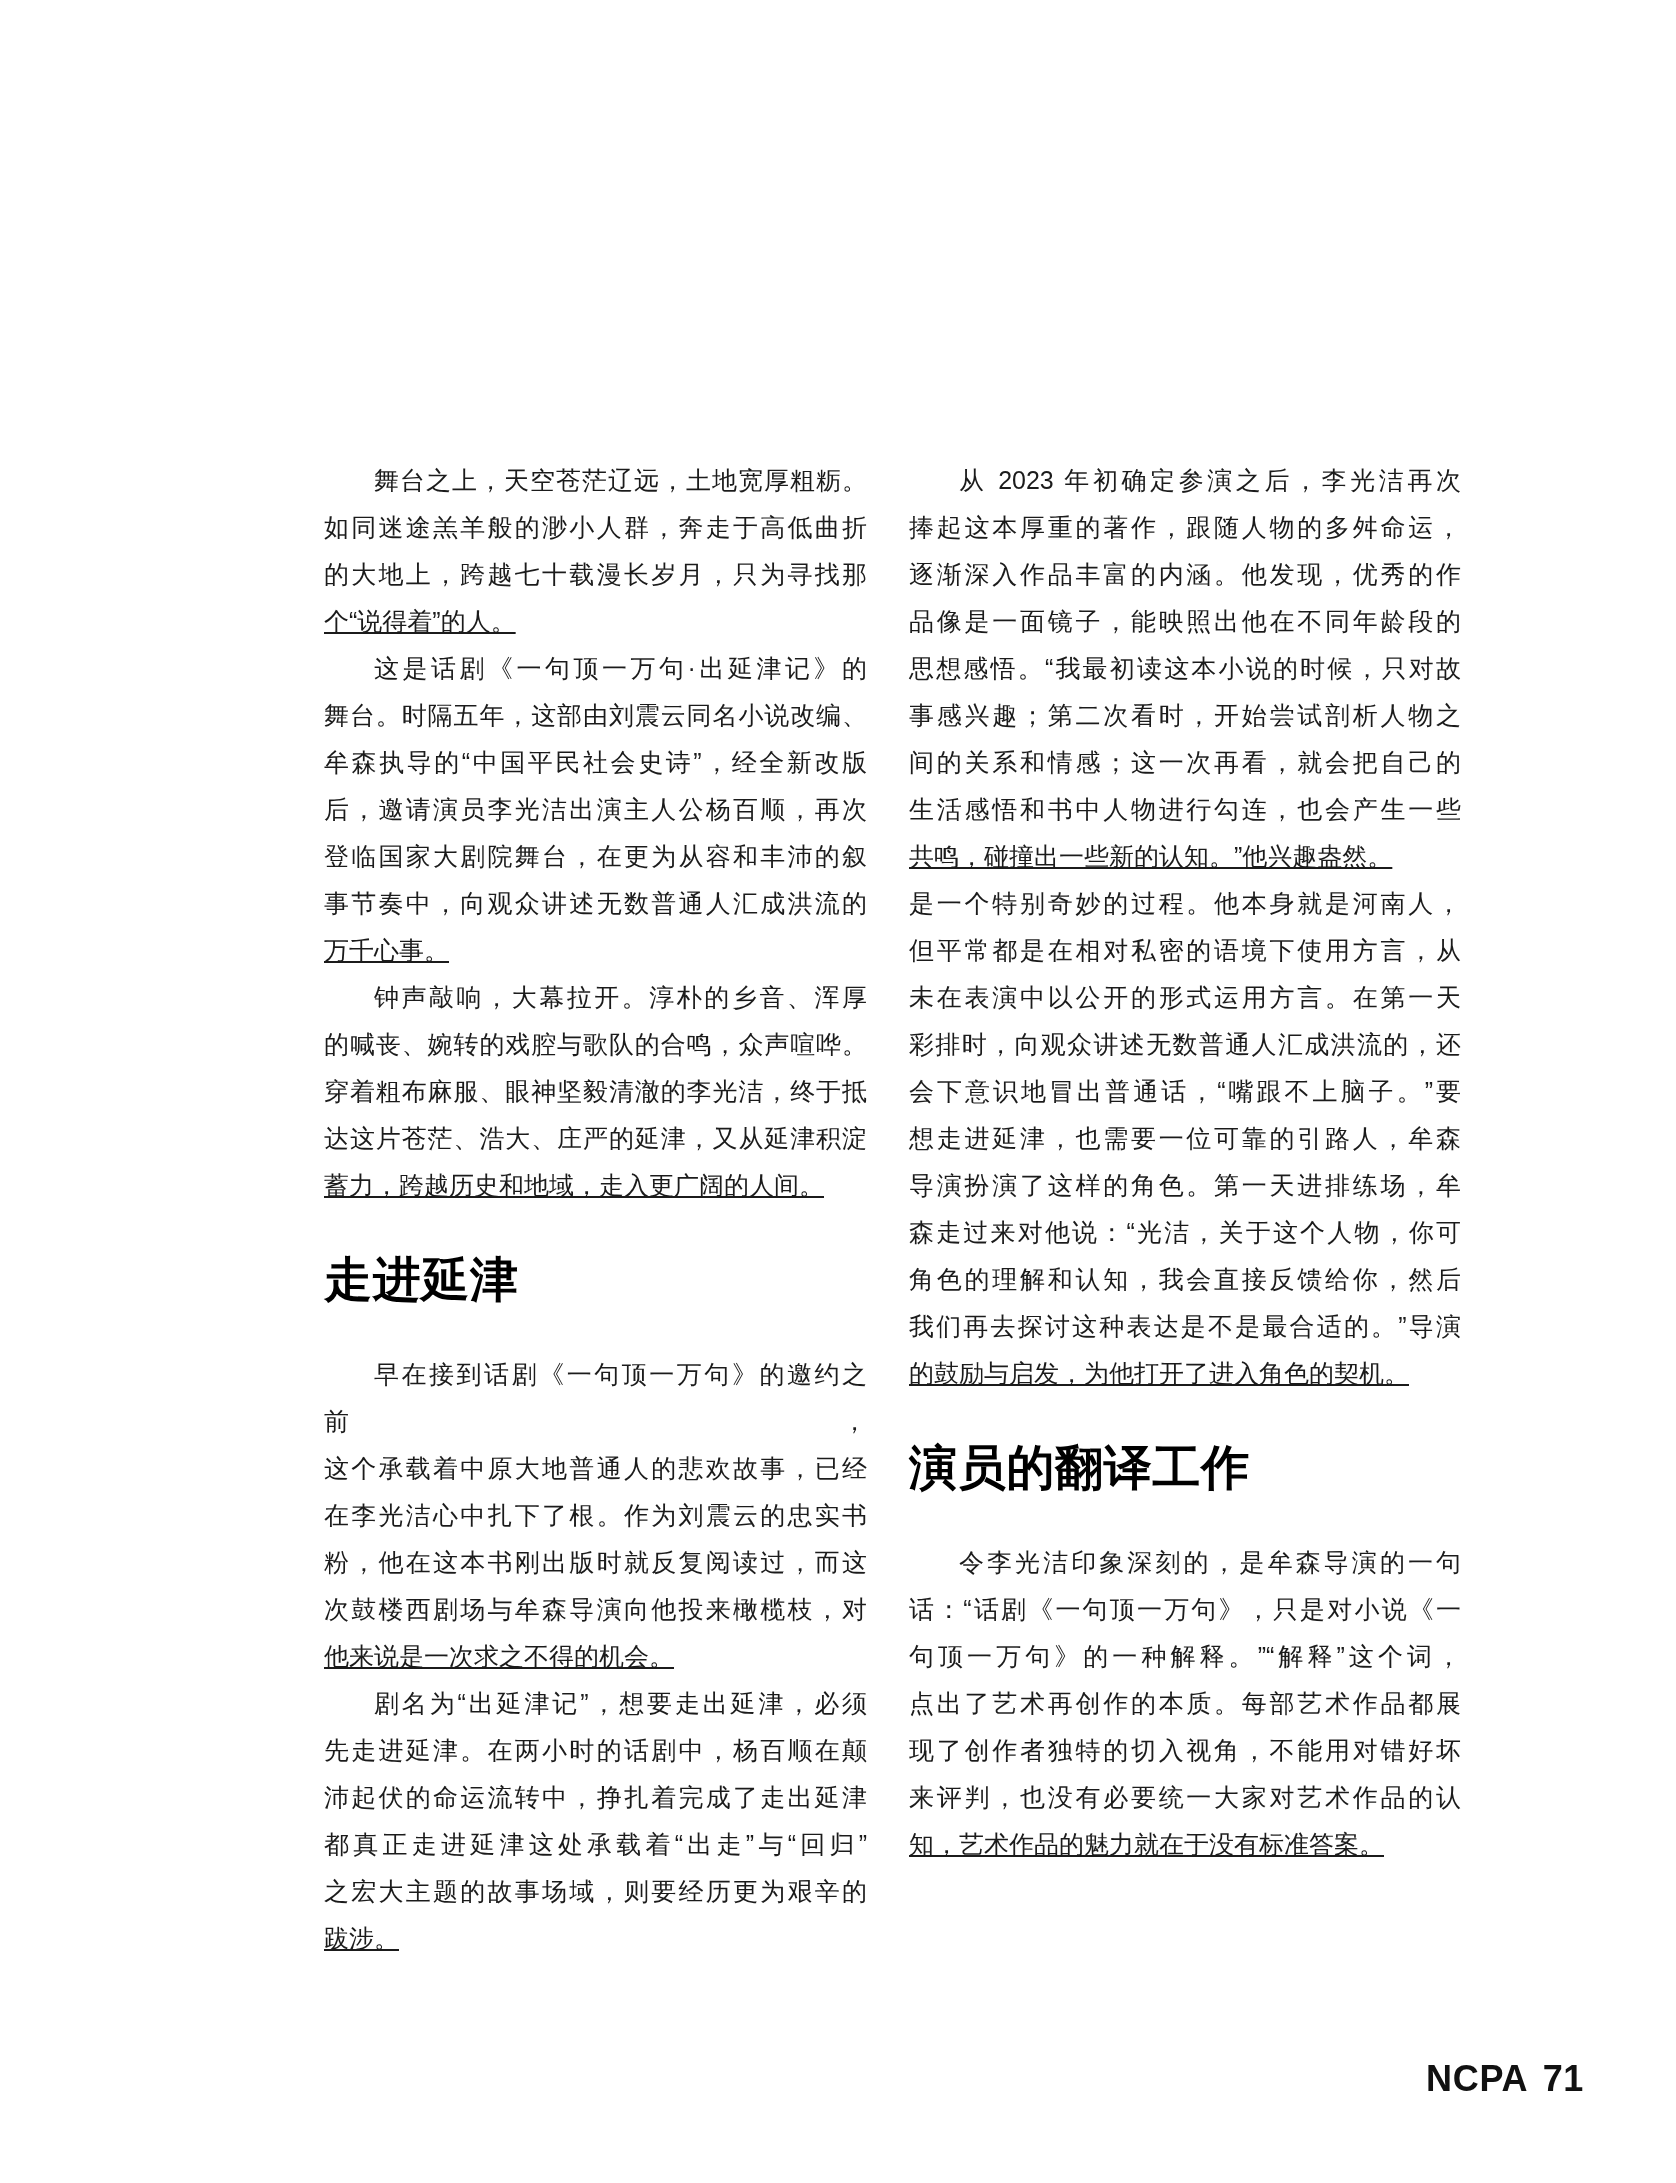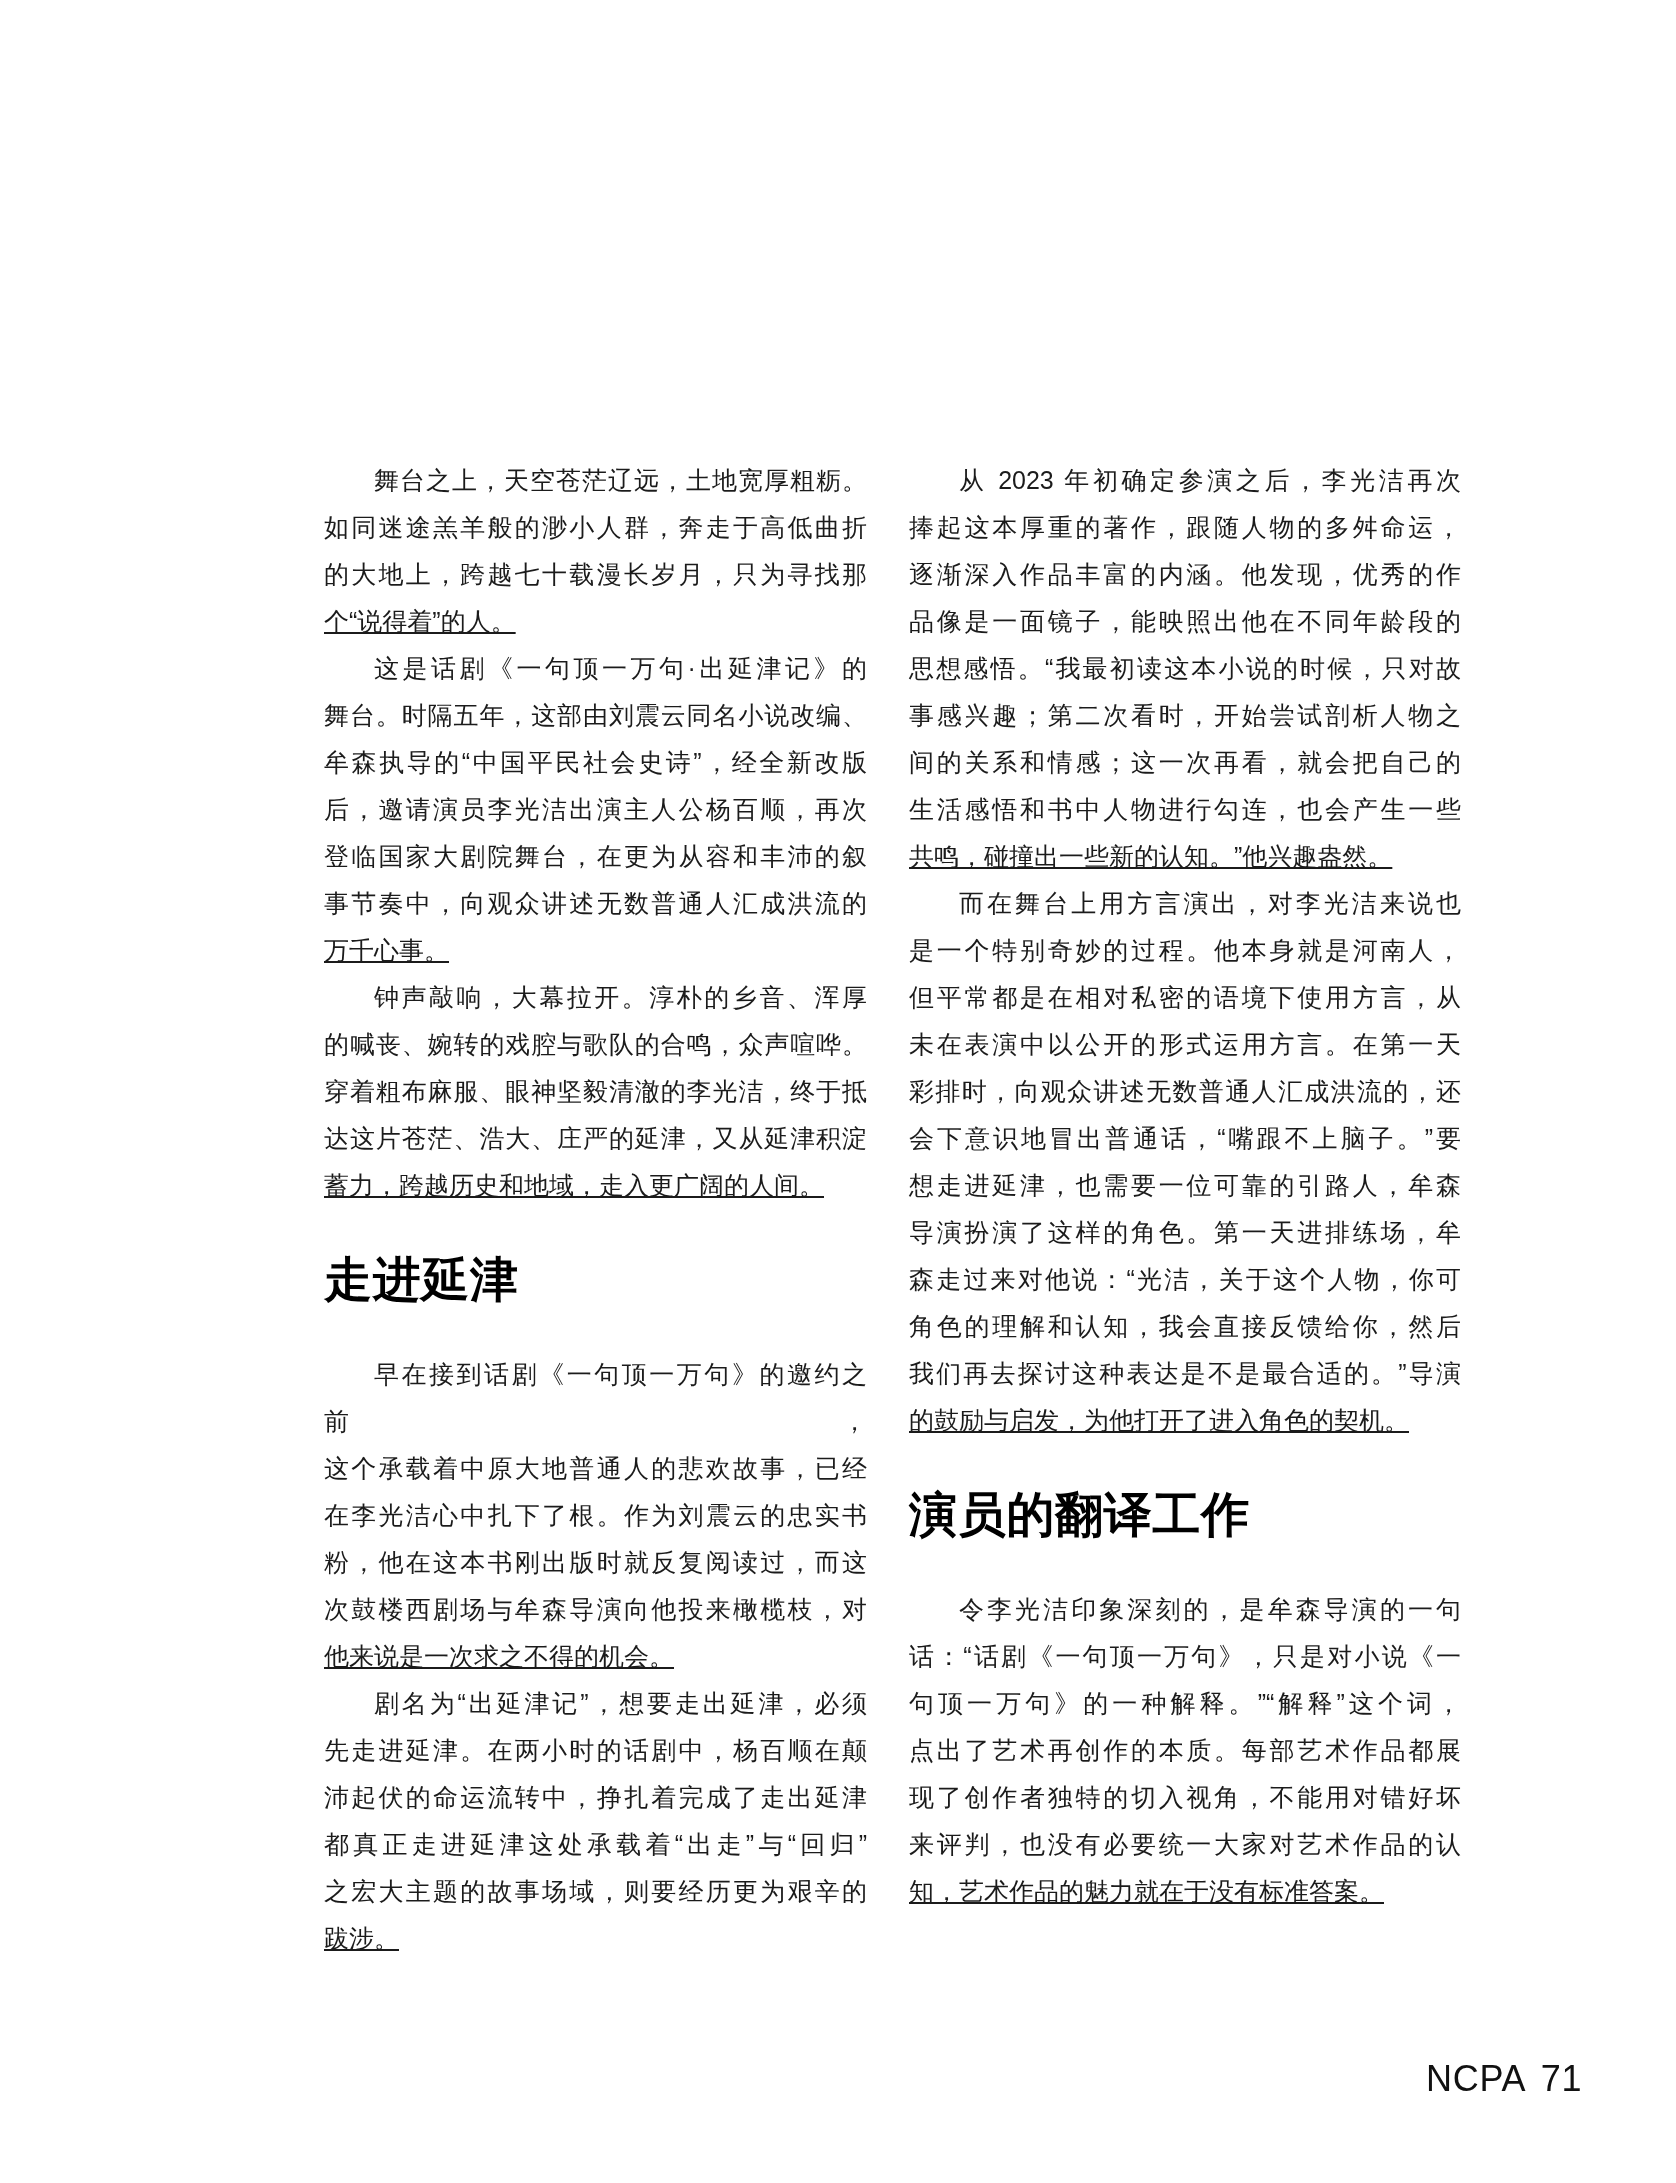--- a/index.html
+++ b/index.html
@@ -50,20 +50,21 @@
     letter-spacing: 0.7px;
   }
   .page-footer {
     position: absolute;
     left: 1426px;
     top: 2058px;
     font-size: 36px;
     color: #111111;
     letter-spacing: 0.7px;
     white-space: nowrap;
+    font-weight: bold;
   }
   .page-footer .page-number { margin-left: 14.5px; }
 </style>
 </head>
 <body>
 
 <div class="page">
   <main>
     <section class="column left">
         <div class="paragraph">
@@ -112,21 +113,20 @@
           <div class="text-line">捧起这本厚重的著作，跟随人物的多舛命运，</div>
           <div class="text-line">逐渐深入作品丰富的内涵。他发现，优秀的作</div>
           <div class="text-line">品像是一面镜子，能映照出他在不同年龄段的</div>
           <div class="text-line">思想感悟。“我最初读这本小说的时候，只对故</div>
           <div class="text-line">事感兴趣；第二次看时，开始尝试剖析人物之</div>
           <div class="text-line">间的关系和情感；这一次再看，就会把自己的</div>
           <div class="text-line">生活感悟和书中人物进行勾连，也会产生一些</div>
           <div class="text-line last">共鸣，碰撞出一些新的认知。”他兴趣盎然。</div>
         </div>
         <div class="paragraph">
-          <div class="text-line first">而在舞台上用方言演出，对李光洁来说也</div>
           <div class="text-line">是一个特别奇妙的过程。他本身就是河南人，</div>
           <div class="text-line">但平常都是在相对私密的语境下使用方言，从</div>
           <div class="text-line">未在表演中以公开的形式运用方言。在第一天</div>
           <div class="text-line">彩排时，向观众讲述无数普通人汇成洪流的，还</div>
           <div class="text-line">会下意识地冒出普通话，“嘴跟不上脑子。”要</div>
           <div class="text-line">想走进延津，也需要一位可靠的引路人，牟森</div>
           <div class="text-line">导演扮演了这样的角色。第一天进排练场，牟</div>
           <div class="text-line">森走过来对他说：“光洁，关于这个人物，你可</div>
           <div class="text-line">角色的理解和认知，我会直接反馈给你，然后</div>
           <div class="text-line">我们再去探讨这种表达是不是最合适的。”导演</div>

